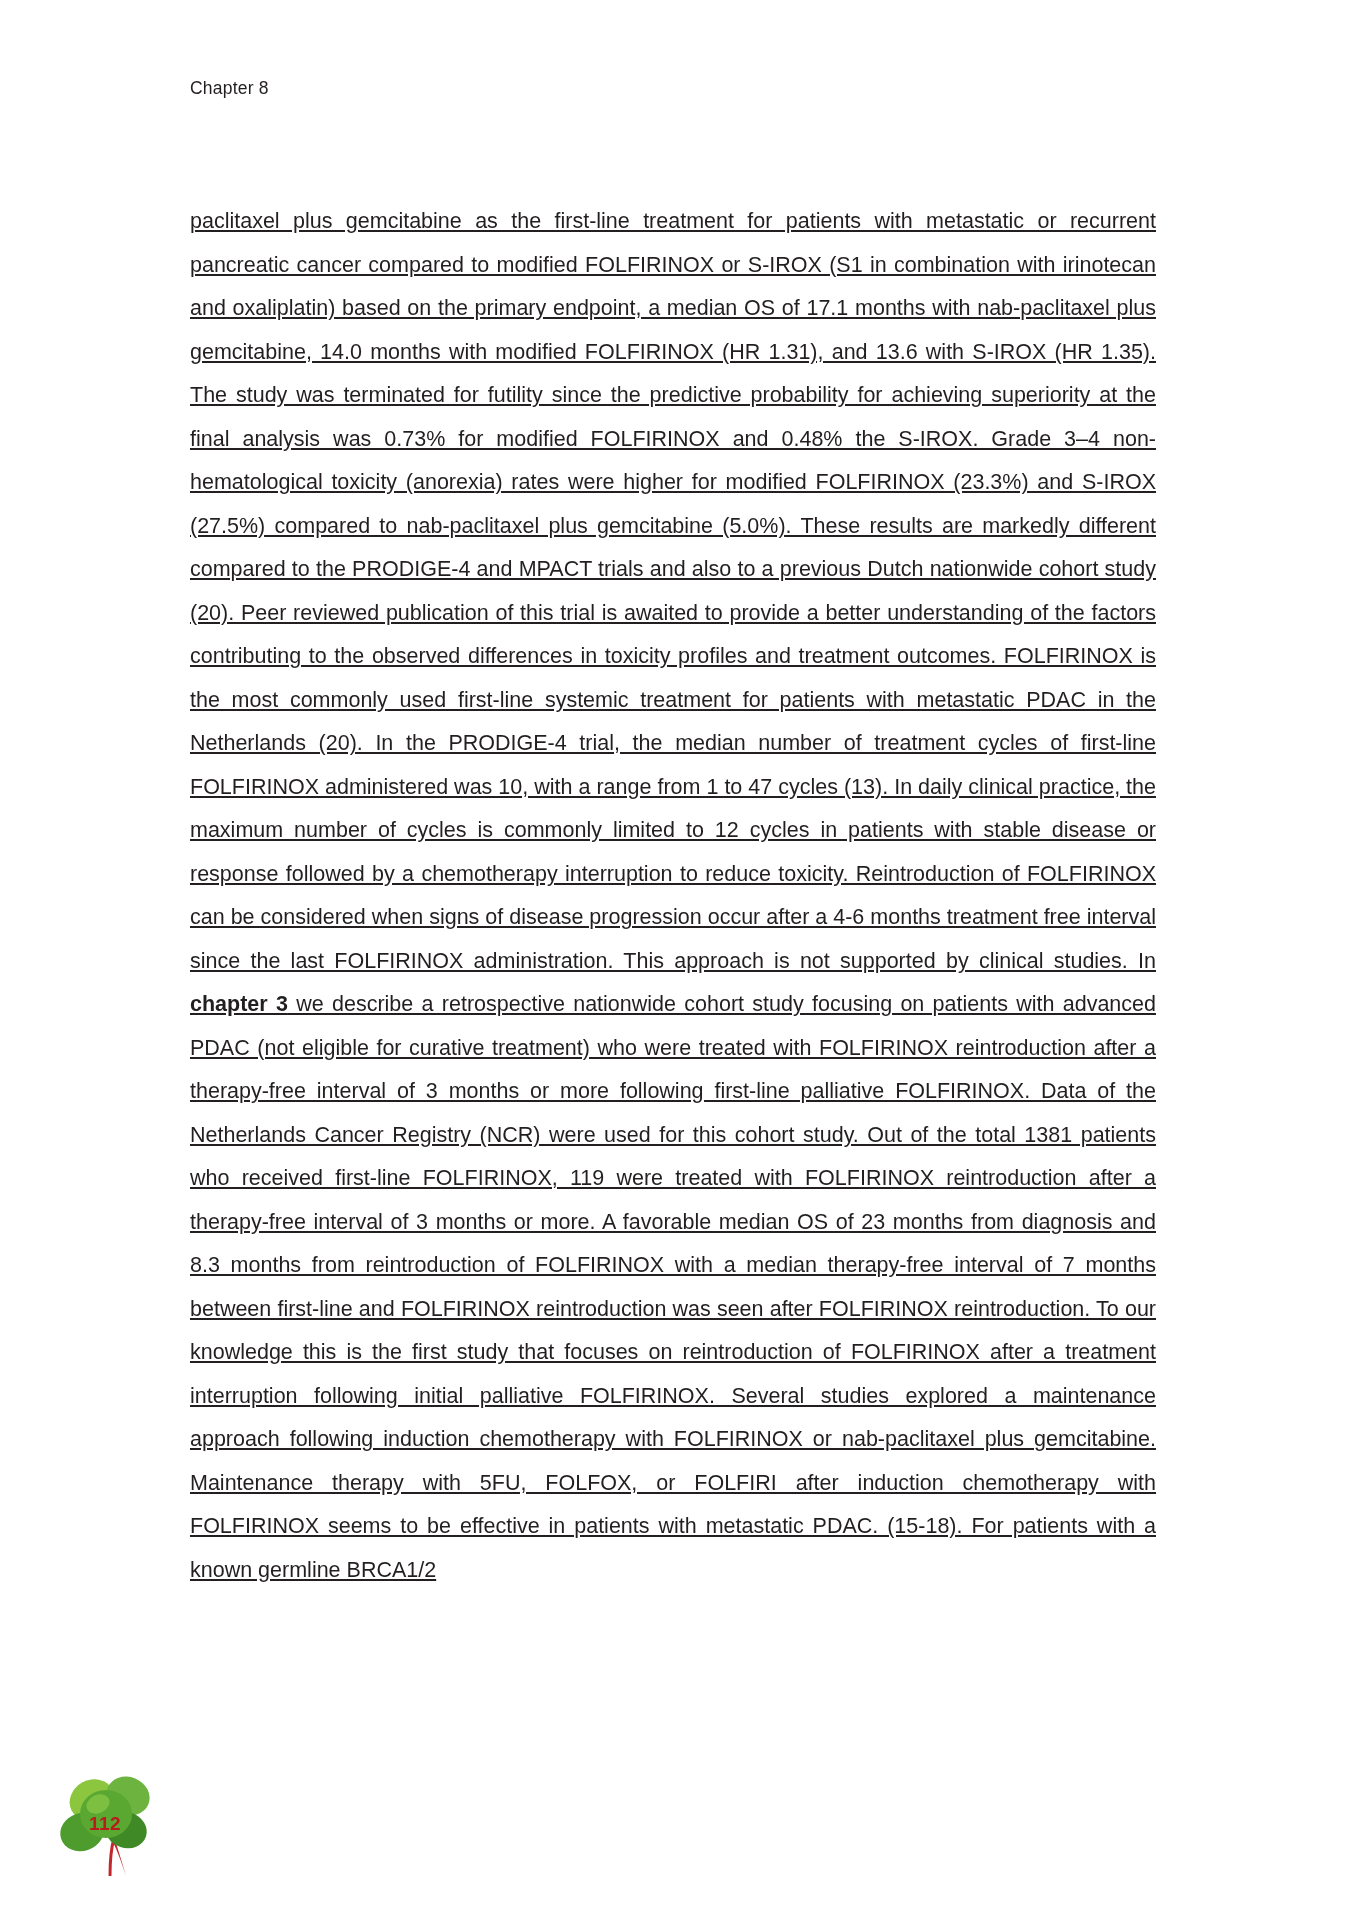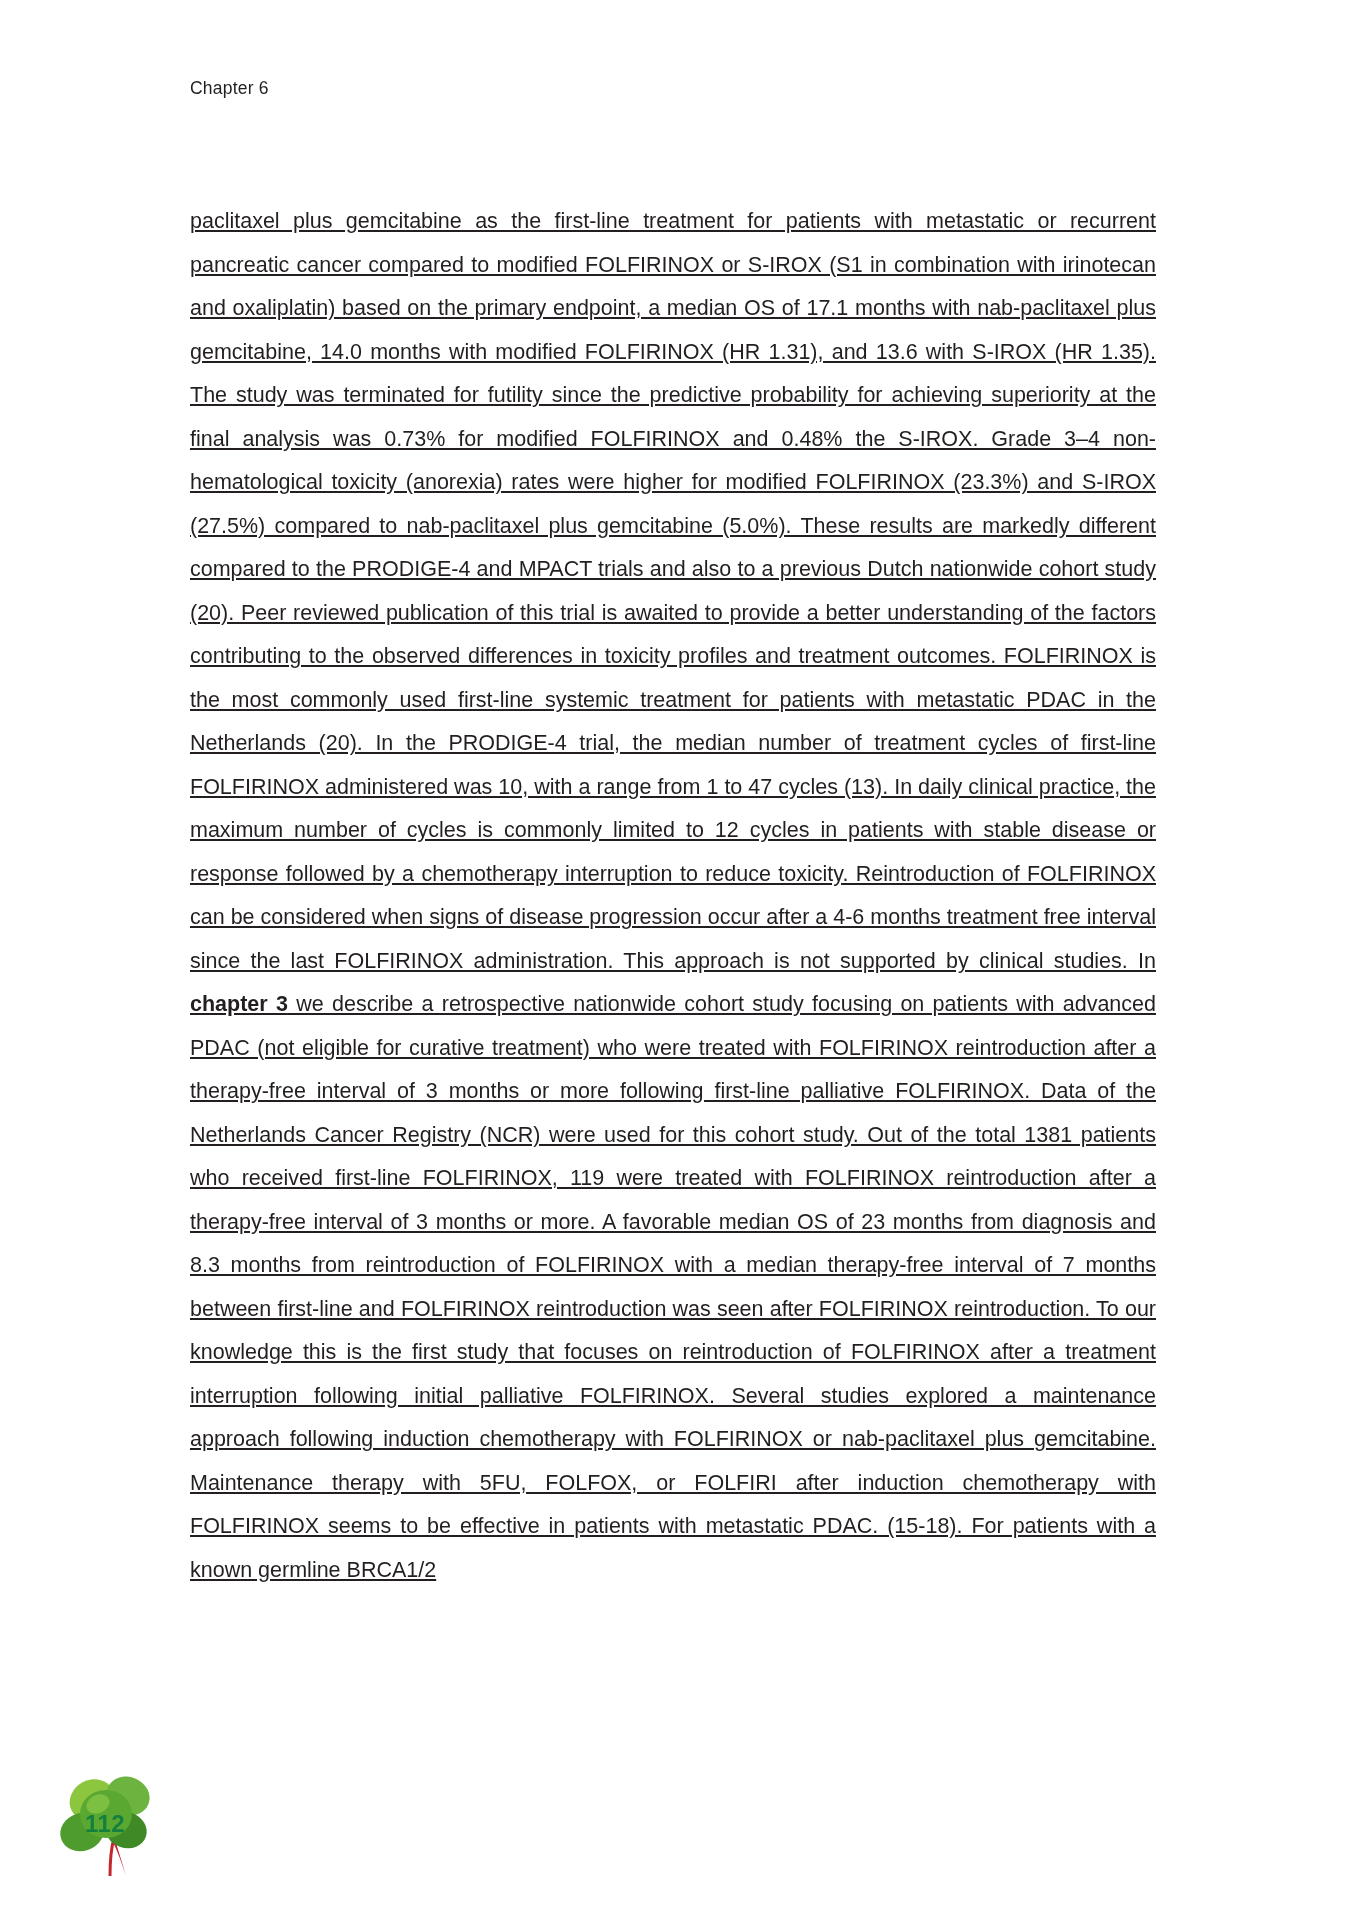--- a/index.html
+++ b/index.html
@@ -58,40 +58,40 @@
     position: absolute;
     left: 0;
     top: 0;
     width: 130px;
     height: 120px;
     display: flex;
     align-items: center;
     justify-content: center;
     padding-right: 16px;
     box-sizing: border-box;
-    font-size: 24px;
+    font-size: 19px;
     font-weight: bold;
-    color: #15803d;
+    color: #b91c1c;
     letter-spacing: 0.5px;
     z-index: 3;
     pointer-events: none;
   }
   .clover-svg {
     position: absolute;
     left: 0;
     top: 0;
     z-index: 2;
   }
 </style>
 </head>
 <body>
 
 <div class="page">
 
-  <div class="running-head">Chapter 6</div>
+  <div class="running-head">Chapter 8</div>
 
   <div class="body-col">
     <p><span>paclitaxel plus gemcitabine as the first-line treatment for patients with metastatic or recurrent pancreatic cancer compared to modified FOLFIRINOX or S-IROX (S1 in combination with irinotecan and oxaliplatin) based on the primary endpoint, a median OS of 17.1 months with nab-paclitaxel plus gemcitabine, 14.0 months with modified FOLFIRINOX (HR 1.31), and 13.6 with S-IROX (HR 1.35). The study was terminated for futility since the predictive probability for achieving superiority at the final analysis was 0.73% for modified FOLFIRINOX and 0.48% the S-IROX. Grade 3–4 non-hematological toxicity (anorexia) rates were higher for modified FOLFIRINOX (23.3%) and S-IROX (27.5%) compared to nab-paclitaxel plus gemcitabine (5.0%). These results are markedly different compared to the PRODIGE-4 and MPACT trials and also to a previous Dutch nationwide cohort study (20). Peer reviewed publication of this trial is awaited to provide a better understanding of the factors contributing to the observed differences in toxicity profiles and treatment outcomes. FOLFIRINOX is the most commonly used first-line systemic treatment for patients with metastatic PDAC in the Netherlands (20). In the PRODIGE-4 trial, the median number of treatment cycles of first-line FOLFIRINOX administered was 10, with a range from 1 to 47 cycles (13). In daily clinical practice, the maximum number of cycles is commonly limited to 12 cycles in patients with stable disease or response followed by a chemotherapy interruption to reduce toxicity. Reintroduction of FOLFIRINOX can be considered when signs of disease progression occur after a 4-6 months treatment free interval since the last FOLFIRINOX administration. This approach is not supported by clinical studies. In </span><b>chapter 3</b><span> we describe a retrospective nationwide cohort study focusing on patients with advanced PDAC (not eligible for curative treatment) who were treated with FOLFIRINOX reintroduction after a therapy-free interval of 3 months or more following first-line palliative FOLFIRINOX. Data of the Netherlands Cancer Registry (NCR) were used for this cohort study. Out of the total 1381 patients who received first-line FOLFIRINOX, 119 were treated with FOLFIRINOX reintroduction after a therapy-free interval of 3 months or more. A favorable median OS of 23 months from diagnosis and 8.3 months from reintroduction of FOLFIRINOX with a median therapy-free interval of 7 months between first-line and FOLFIRINOX reintroduction was seen after FOLFIRINOX reintroduction. To our knowledge this is the first study that focuses on reintroduction of FOLFIRINOX after a treatment interruption following initial palliative FOLFIRINOX. Several studies explored a maintenance approach following induction chemotherapy with FOLFIRINOX or nab-paclitaxel plus gemcitabine. Maintenance therapy with 5FU, FOLFOX, or FOLFIRI after induction chemotherapy with FOLFIRINOX seems to be effective in patients with metastatic PDAC. (15-18). For patients with a known germline BRCA1/2</span></p>
   </div>
 
   <div class="folio-mark">
     <svg class="clover-svg" width="130" height="120" viewBox="0 0 130 120">
 
       <path d="M66 72 C70 86, 74 98, 78 112 C74 100, 70 88, 64 76 Z" fill="#c1272d"></path>
       <path d="M66 74 C62 88, 62 100, 62 112" stroke="#c1272d" stroke-width="3" fill="none"></path>

